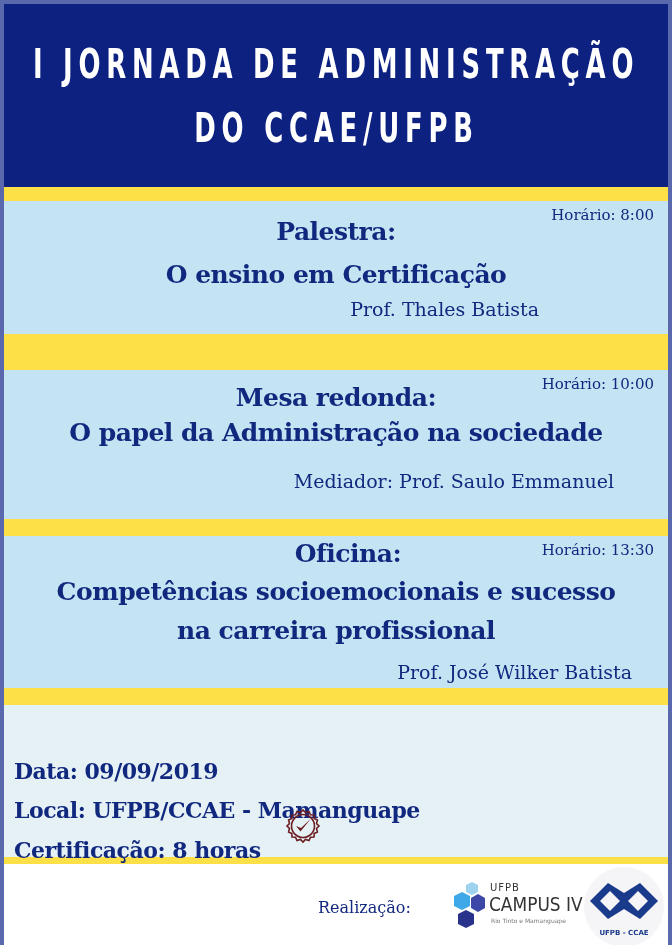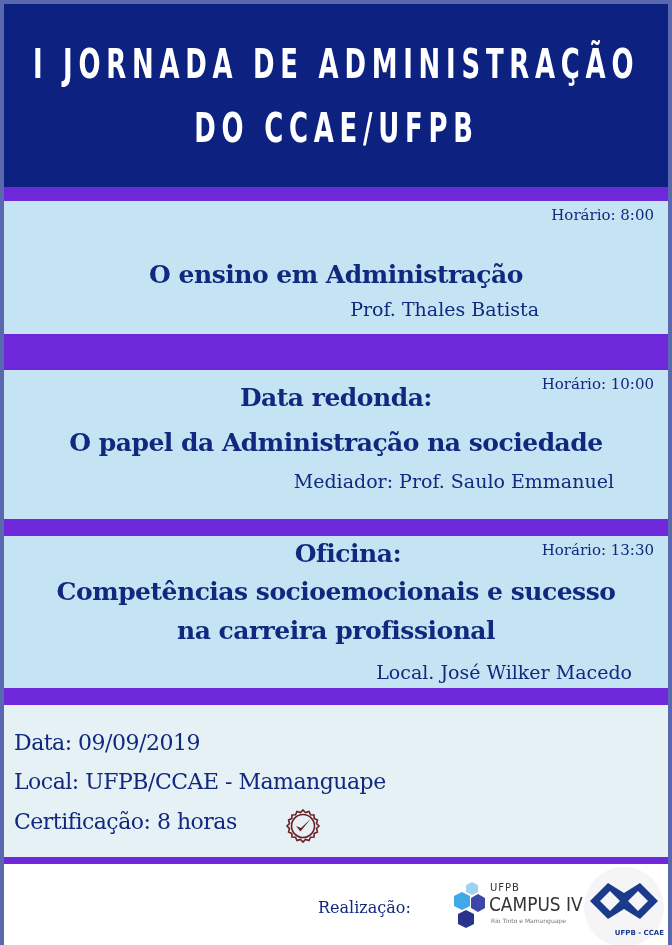--- a/index.html
+++ b/index.html
@@ -3,21 +3,21 @@
 <meta charset="utf-8">
 <style>
   html, body { margin: 0; padding: 0; }
   body {
     width: 672px; height: 945px; overflow: hidden;
     background: #5a69ad;
     font-family: "DejaVu Serif", serif;
   }
   .poster {
     position: absolute; left: 4px; top: 4px; width: 664px; height: 941px;
-    background: #6d28d9;
+    background: #fde047;
   }
   .header {
     position: absolute; left: 0; top: 0; width: 664px; height: 183px;
     background: #0d2181;
     color: #ffffff;
     display: flex; flex-direction: column; align-items: center; justify-content: center;
   }
   .header .line {
     font-family: "DejaVu Sans Condensed", "DejaVu Sans", sans-serif;
     font-weight: bold;
@@ -59,24 +59,25 @@
     white-space: nowrap;
   }
   .info {
     position: absolute; left: 0; top: 701px; width: 664px; height: 152px;
     background: #e6f1f6;
     color: #11287f;
   }
   .info .row {
     position: absolute; left: 10px;
     font-family: "DejaVu Serif", serif;
-    font-weight: normal;
+    font-weight: bold;
     font-size: 22px;
     letter-spacing: -0.5px;
     white-space: nowrap;
+    margin-top: 28px;
   }
   .badge {
     position: absolute; left: 281px; top: 103px; width: 36px; height: 36px;
   }
   .footer {
     position: absolute; left: 0; top: 860px; width: 664px; height: 81px;
     background: #ffffff;
   }
   .realizacao {
     position: absolute; left: 314px; top: 34px;
@@ -85,51 +86,52 @@
     color: #11287f;
   }
   .campus-logo { position: absolute; left: 444px; top: 14px; width: 140px; height: 60px; }
   .campus-logo .ufpb { position: absolute; left: 42px; top: 4px; font-family: "DejaVu Sans", sans-serif; font-size: 10px; color: #333; letter-spacing: 1px; }
   .campus-logo .campus { position: absolute; left: 41px; top: 14px; font-family: "DejaVu Sans", sans-serif; font-size: 20px; color: #333; transform: scaleX(0.85); transform-origin: left; white-space: nowrap; }
   .campus-logo .sub { position: absolute; left: 43px; top: 39px; font-family: "DejaVu Sans", sans-serif; font-size: 6px; color: #777; white-space: nowrap; }
   .ccae-logo {
     position: absolute; left: 580px; top: 3px; width: 80px; height: 80px;
     border-radius: 50%; background: #f5f5f7;
   }
-  .ccae-logo .lbl { position: absolute; left: 0; width: 80px; top: 62px; text-align: right; font-family: "DejaVu Sans", sans-serif; font-size: 7px; font-weight: bold; color: #1a3a8c; }
+  .ccae-logo .lbl { position: absolute; left: 0; width: 80px; top: 62px; text-align: center; font-family: "DejaVu Sans", sans-serif; font-size: 7px; font-weight: bold; color: #1a3a8c; }
 </style>
 </head>
 <body>
 
 <div class="poster">
 
   <div class="header">
     <div class="line">I JORNADA DE ADMINISTRAÇÃO</div>
     <div class="line">DO CCAE/UFPB</div>
   </div>
 
   <div class="session s1">
     <div class="time">Horário: 8:00</div>
-    <div class="stitle" style="top:59px;">O ensino em Administração</div>
+    <div class="stitle" style="top:16px;">Palestra:</div>
+    <div class="stitle" style="top:59px;">O ensino em Certificação</div>
     <div class="person" style="right:129px; top:97px;">Prof. Thales Batista</div>
   </div>
 
   <div class="session s2">
     <div class="time">Horário: 10:00</div>
-    <div class="stitle" style="top:13px;">Data redonda:</div>
-    <div class="stitle" style="top:58px;">O papel da Administração na sociedade</div>
+    <div class="stitle" style="top:13px;">Mesa redonda:</div>
+    <div class="stitle" style="top:48px;">O papel da Administração na sociedade</div>
     <div class="person" style="right:54px; top:100px;">Mediador: Prof. Saulo Emmanuel</div>
   </div>
 
   <div class="session s3">
     <div class="time">Horário: 13:30</div>
     <div class="stitle" style="top:3px;padding-left:12px;">Oficina:</div>
     <div class="stitle" style="top:80px;">na carreira profissional</div>
     <div class="stitle" style="top:41px;">Competências socioemocionais e sucesso</div>
-    <div class="person" style="right:36px; top:125px;">Local. José Wilker Macedo</div>
+    <div class="person" style="right:36px; top:125px;">Prof. José Wilker Batista</div>
   </div>
 
   <div class="info">
     <div class="row" style="top:25px;">Data: 09/09/2019</div>
     <div class="row" style="top:64px;text-align:right;">Local: UFPB/CCAE - Mamanguape</div>
     <div class="row" style="top:104px;">Certificação: 8 horas</div>
     <svg class="badge" viewBox="0 0 36 36">
       <g fill="none" stroke="#6b1e22" stroke-width="1.6">
         <path d="M18 2 L20.5 4.5 L24 3.5 L25.5 6.8 L29 7 L29.2 10.5 L32.4 12 L31.5 15.5 L34 18 L31.5 20.5 L32.4 24 L29.2 25.5 L29 29 L25.5 29.2 L24 32.5 L20.5 31.5 L18 34 L15.5 31.5 L12 32.5 L10.5 29.2 L7 29 L6.8 25.5 L3.6 24 L4.5 20.5 L2 18 L4.5 15.5 L3.6 12 L6.8 10.5 L7 7 L10.5 6.8 L12 3.5 L15.5 4.5 Z"></path>
         <circle cx="18" cy="18" r="11.5"></circle>

